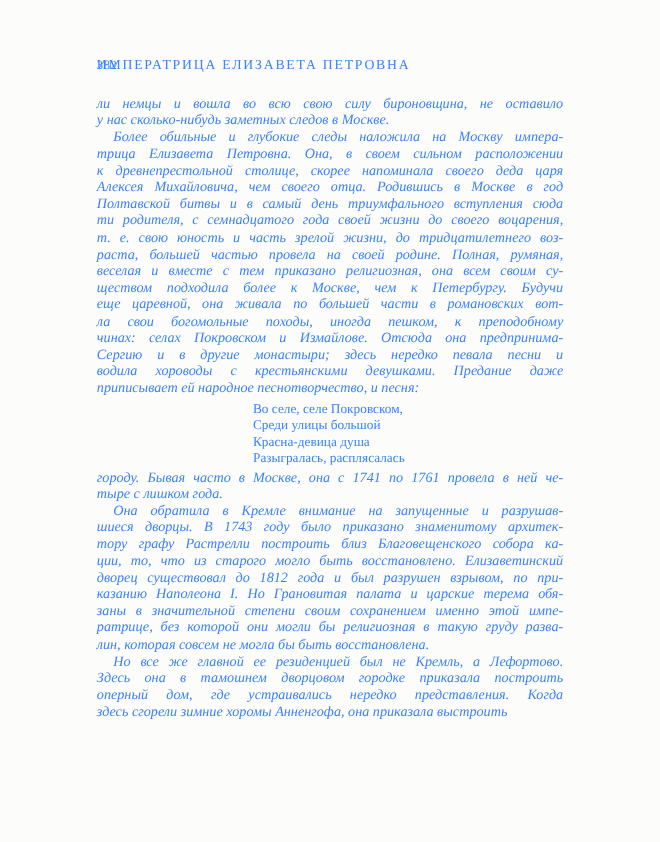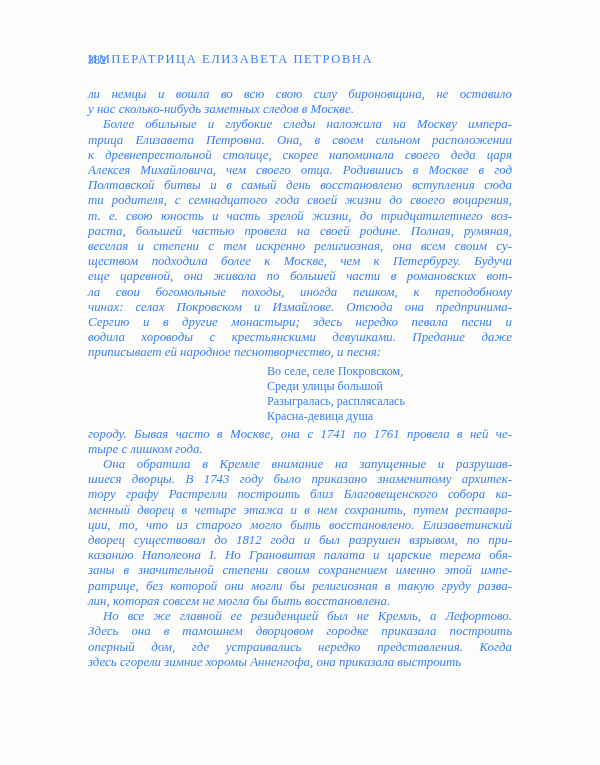--- a/index.html
+++ b/index.html
@@ -43,68 +43,67 @@
     text-align: justify;
     text-align-last: justify;
   }
   .jline.pl { text-align-last: left; }
   .jline.ind { text-indent: 15px; }
   .verse {
     margin: 3px 0 3px 142px;
     font-size: 12.1px;
     line-height: 15px;
   }
-  .vline { text-align: left; margin-left: 37px; }
+  .vline { text-align: left; }
 </style>
 </head>
 <body>
 
 <div class="page">
   <div class="header">
     <span class="pagenum">382</span>
     <div class="running-title">ИМПЕРАТРИЦА ЕЛИЗАВЕТА ПЕТРОВНА</div>
   </div>
   <div class="body-text">
       <div class="para">
         <div class="jline">ли немцы и вошла во всю свою силу бироновщина, не оставило</div>
         <div class="jline pl">у нас сколько-нибудь заметных следов в Москве.</div>
       </div>
       <div class="para">
         <div class="jline ind">Более обильные и глубокие следы наложила на Москву импера-</div>
         <div class="jline">трица Елизавета Петровна. Она, в своем сильном расположении</div>
         <div class="jline">к древнепрестольной столице, скорее напоминала своего деда царя</div>
         <div class="jline">Алексея Михайловича, чем своего отца. Родившись в Москве в год</div>
-        <div class="jline">Полтавской битвы и в самый день восстановлено вступления сюда</div>
+        <div class="jline">Полтавской битвы и в самый день триумфального вступления сюда</div>
         <div class="jline">ти родителя, с семнадцатого года своей жизни до своего воцарения,</div>
         <div class="jline">т. е. свою юность и часть зрелой жизни, до тридцатилетнего воз-</div>
         <div class="jline">раста, большей частью провела на своей родине. Полная, румяная,</div>
-        <div class="jline">веселая и степени с тем искренно религиозная, она всем своим су-</div>
+        <div class="jline">веселая и вместе с тем приказано религиозная, она всем своим су-</div>
         <div class="jline">ществом подходила более к Москве, чем к Петербургу. Будучи</div>
         <div class="jline">еще царевной, она живала по большей части в романовских вот-</div>
         <div class="jline">ла свои богомольные походы, иногда пешком, к преподобному</div>
         <div class="jline">чинах: селах Покровском и Измайлове. Отсюда она предпринима-</div>
         <div class="jline">Сергию и в другие монастыри; здесь нередко певала песни и</div>
         <div class="jline">водила хороводы с крестьянскими девушками. Предание даже</div>
         <div class="jline pl">приписывает ей народное песнотворчество, и песня:</div>
       </div>
       <div class="verse">
         <div class="vline">Во селе, селе Покровском,</div>
         <div class="vline">Среди улицы большой</div>
+        <div class="vline">Красна-девица душа</div>
         <div class="vline">Разыгралась, расплясалась</div>
-        <div class="vline">Красна-девица душа</div>
       </div>
       <div class="para">
         <div class="jline">городу. Бывая часто в Москве, она с 1741 по 1761 провела в ней че-</div>
         <div class="jline pl">тыре с лишком года.</div>
       </div>
       <div class="para">
         <div class="jline ind">Она обратила в Кремле внимание на запущенные и разрушав-</div>
         <div class="jline">шиеся дворцы. В 1743 году было приказано знаменитому архитек-</div>
         <div class="jline">тору графу Растрелли построить близ Благовещенского собора ка-</div>
-        <div class="jline">менный дворец в четыре этажа и в нем сохранить, путем реставра-</div>
         <div class="jline">ции, то, что из старого могло быть восстановлено. Елизаветинский</div>
         <div class="jline">дворец существовал до 1812 года и был разрушен взрывом, по при-</div>
         <div class="jline">казанию Наполеона I. Но Грановитая палата и царские терема обя-</div>
         <div class="jline">заны в значительной степени своим сохранением именно этой импе-</div>
         <div class="jline">ратрице, без которой они могли бы религиозная в такую груду разва-</div>
         <div class="jline pl">лин, которая совсем не могла бы быть восстановлена.</div>
       </div>
       <div class="para">
         <div class="jline ind">Но все же главной ее резиденцией был не Кремль, а Лефортово.</div>
         <div class="jline">Здесь она в тамошнем дворцовом городке приказала построить</div>

